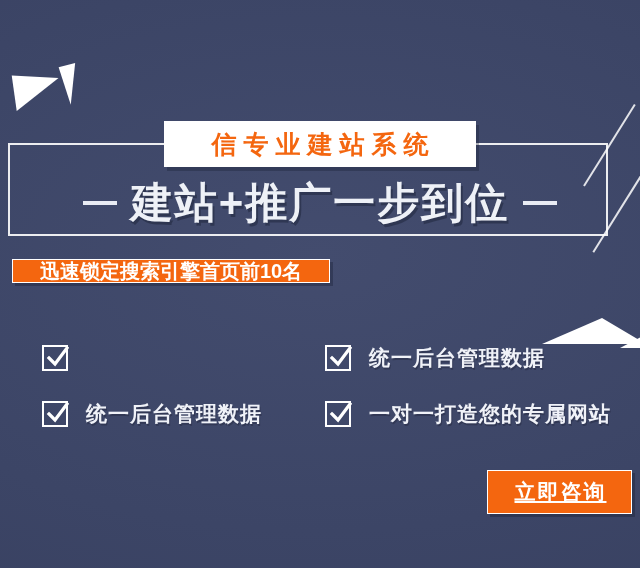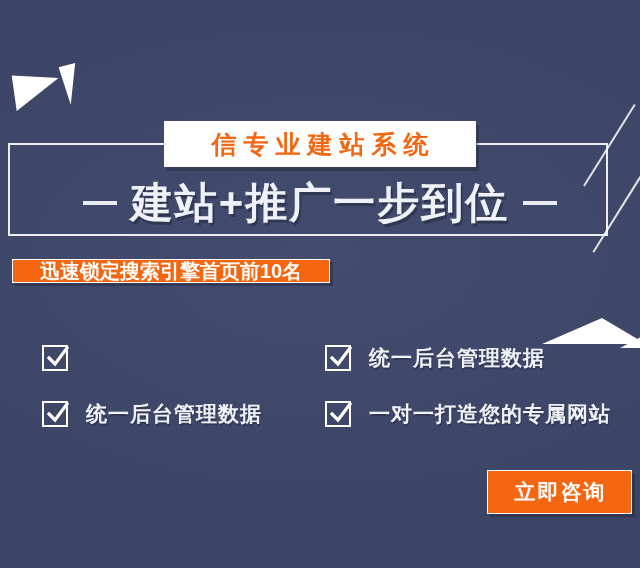--- a/index.html
+++ b/index.html
@@ -198,20 +198,21 @@
     box-sizing: border-box;
     cursor: pointer;
   }
   .cta .txt {
     color: #ffffff;
     font-size: 21px;
     font-weight: bold;
     letter-spacing: 2px;
     text-indent: 2px;
     white-space: nowrap;
+    text-decoration: underline;
   }
 </style>
 </head>
 <body>
 
 <div id="banner">
 
   <div class="deco plane-a"></div>
   <div class="deco plane-b"></div>
   <div class="deco tri-right"></div>

